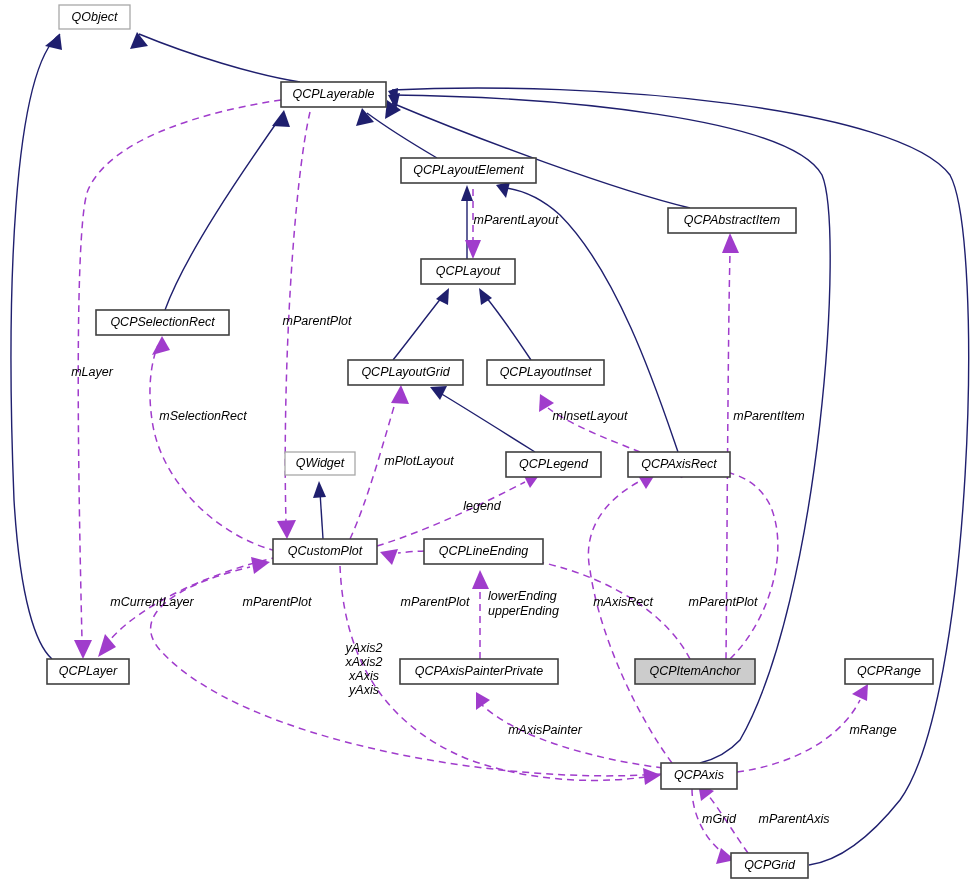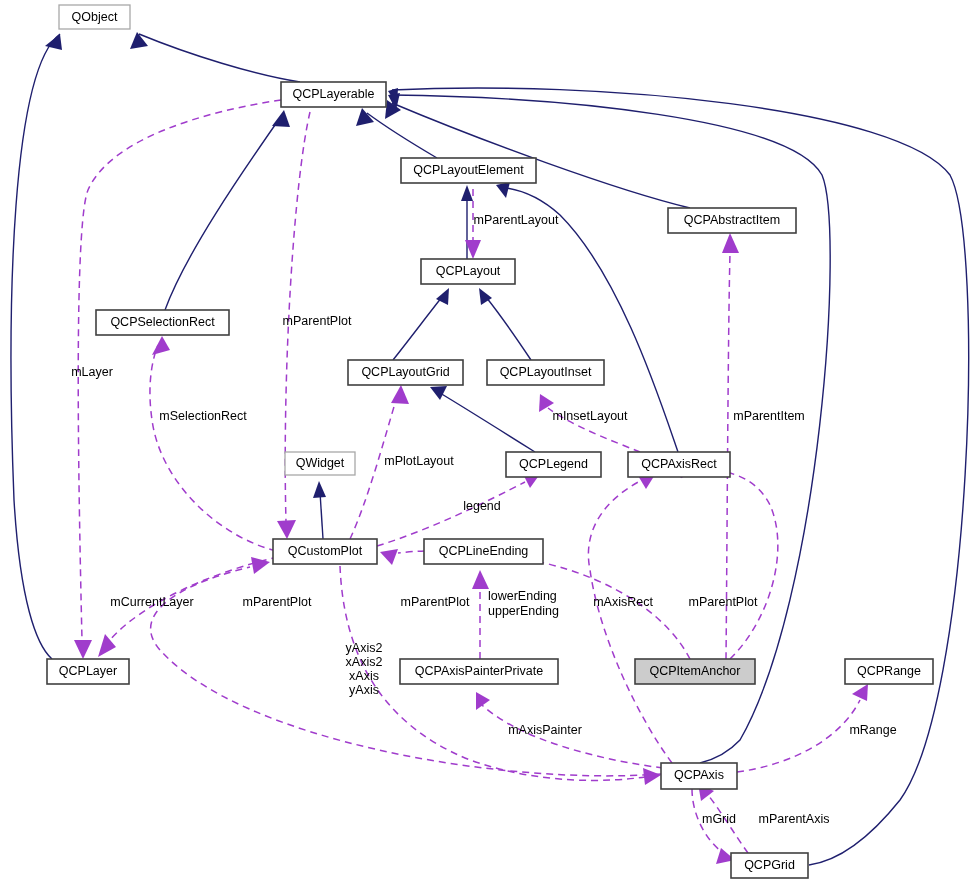--- a/index.html
+++ b/index.html
@@ -10,20 +10,21 @@
   body {
     width: 977px;
     height: 885px;
     font-family: "Liberation Sans", sans-serif;
     overflow: hidden;
   }
   #diagram-root {
     position: relative;
     width: 977px;
     height: 885px;
+    font-style: italic;
   }
   svg.graph {
     position: absolute;
     top: 0;
     left: 0;
     width: 977px;
     height: 885px;
     display: block;
   }
   .node-box {

